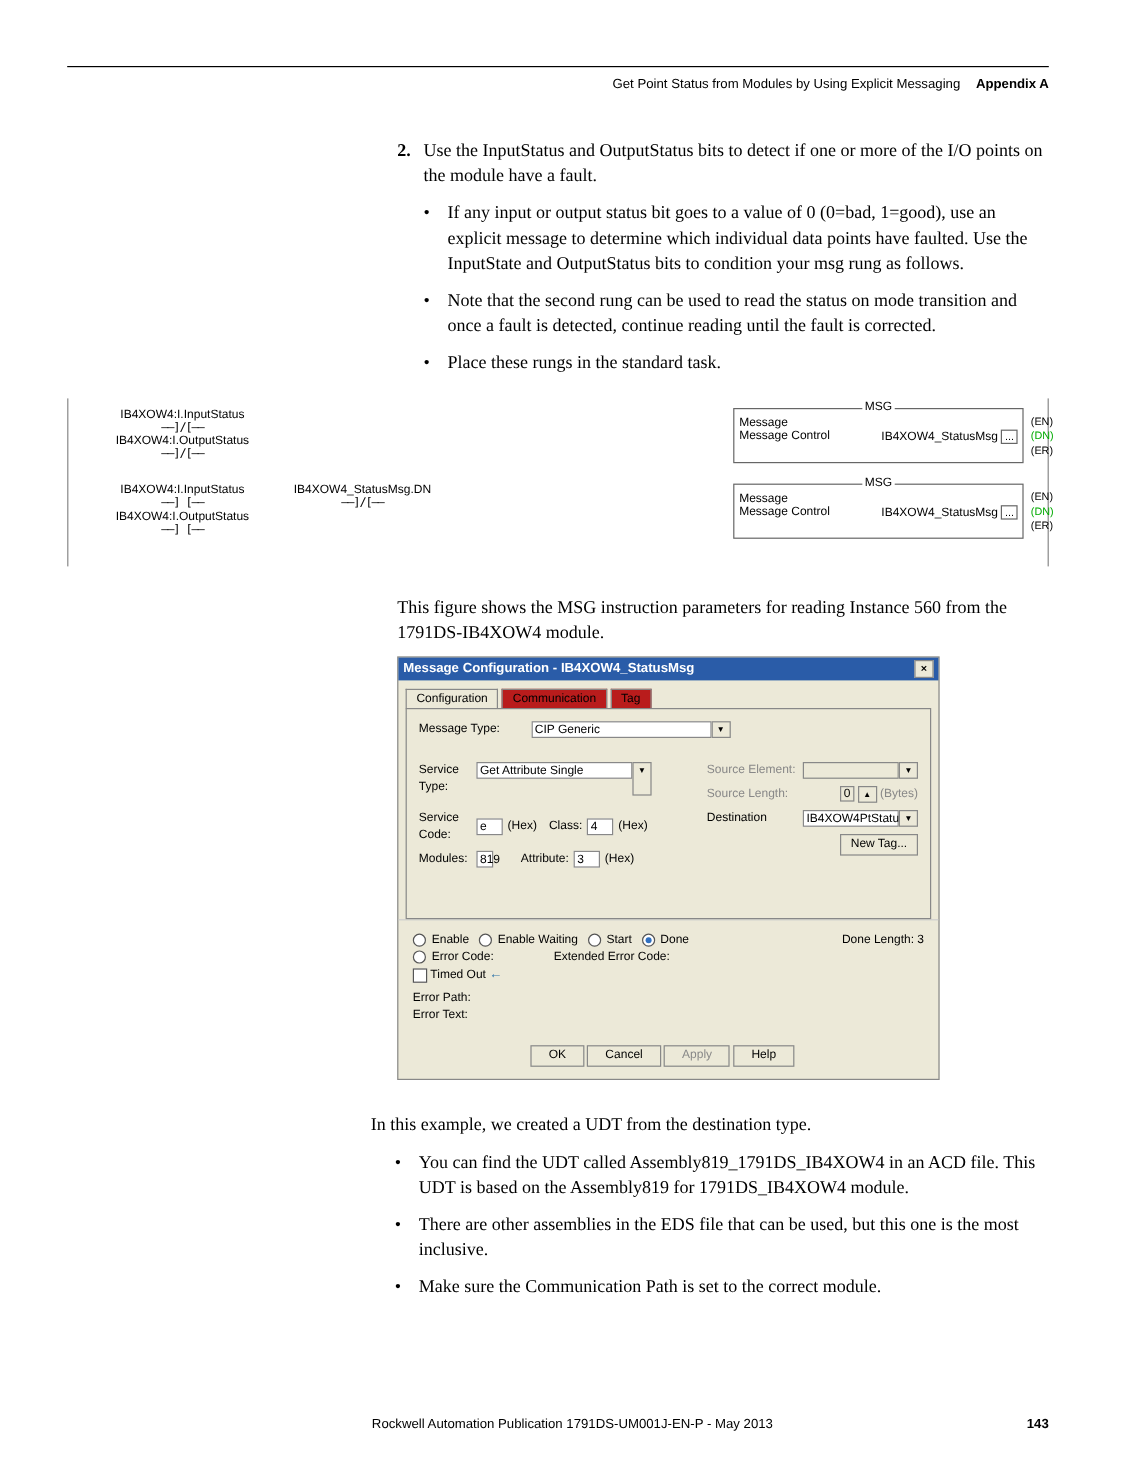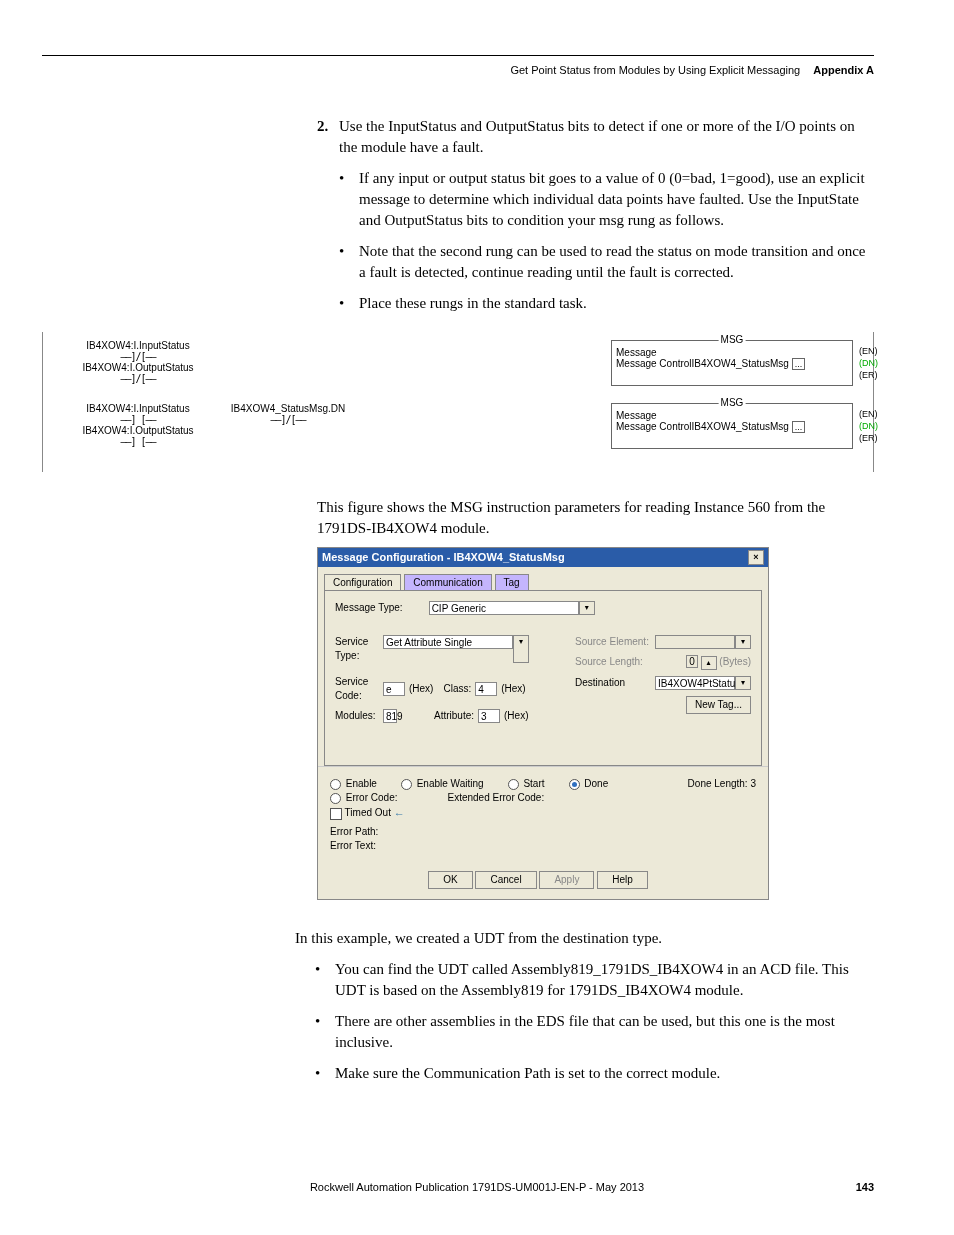--- a/index.html
+++ b/index.html
@@ -7,21 +7,21 @@
     padding: 0;
     font-family: Georgia, 'Times New Roman', serif;
     background: #fff;
     color: #000;
   }
   .page {
     width: 954px;
     height: 1235px;
     position: relative;
     box-sizing: border-box;
-    padding: 55px 80px 0 42px;
+    padding: 55px 80px 0 56px;
   }
   .header-line {
     border-top: 1px solid #000;
     margin-bottom: 8px;
   }
   .header-text {
     text-align: right;
     font-family: Arial, sans-serif;
     font-size: 11px;
     margin-bottom: 40px;
@@ -80,21 +80,21 @@
     font-size: 10px;
   }
   .msg-title {
     position: absolute;
     top: -7px;
     left: 50%;
     transform: translateX(-50%);
     background: #fff;
     padding: 0 2px;
   }
-  .msg-lines { padding: 6px 4px 0 4px; display:flex; }
+  .msg-lines { padding: 6px 4px 0 4px; display:flex; justify-content: space-between;}
   .msg-tag-box { border:1px solid #666; padding:0 2px; font-size:9px; display:inline-block;}
   .en-dn-er { position:absolute; right: -26px; top: 4px; font-size:9px; line-height:12px;}
   .en-dn-er span{display:block;}
   .dn-green { color:#0a0;}
   .figure-caption {
     margin-top: 25px;
     font-size: 15px;
     line-height: 1.4;
   }
   .dialog {
@@ -112,21 +112,21 @@
     background: #2a5ca8;
     color: #fff;
     padding: 2px 4px;
     display: flex;
     justify-content: space-between;
     font-weight: bold;
     font-size: 11px;
   }
   .closebtn { background:#ece9d8; color:#000; width:14px; text-align:center; line-height:12px; font-size:9px; border:1px solid #888;}
   .tabs-row { padding: 6px 6px 0 6px; }
-  .tab { display:inline-block; border:1px solid #888; border-bottom:none; padding: 1px 8px; background:#c4b5fd; position:relative; top:1px;}
+  .tab { display:inline-block; border:1px solid #888; border-bottom:none; padding: 1px 8px; background:#b91c1c; position:relative; top:1px;}
   .tab.active { background:#ece9d8; }
   .tab-panel { border:1px solid #888; margin:0 6px; padding:10px 10px 14px 10px; background:#ece9d8; position:relative; height:150px;}
   .lbl-disabled { color:#888; }
   .win-input { background:#fff; border:1px solid #888; padding:0 2px; font-size:10px; font-family:Tahoma,Arial; height:14px; box-sizing:border-box;}
   .win-select-arrow { background:#ece9d8; border:1px solid #888; width:14px; text-align:center; display:inline-block; font-size:8px;}
   .status-row { padding: 10px 12px; border-top:1px solid #ccc; margin-top:0;}
   .radio-dot { display:inline-block; width:9px; height:9px; border:1px solid #555; border-radius:50%; vertical-align:middle; margin-right:2px; background:#fff;}
   .radio-dot.filled::after{content:""; display:block; width:5px; height:5px; background:#3070c0; border-radius:50%; margin:2px;}
   .chk-box { display:inline-block; width:10px; height:10px; border:1px solid #555; background:#fff; vertical-align:middle;}
   .btn { display:inline-block; border:1px solid #888; padding:1px 14px; background:#ece9d8; font-size:10px;}
@@ -281,21 +281,21 @@
               <span style="width:44px;">Service Code:</span>
               <span class="win-input" style="width:22px;">e</span>
               <span>(Hex)</span>
               <span style="margin-left:6px;">Class:</span>
               <span class="win-input" style="width:22px;">4</span>
               <span>(Hex)</span>
             </div>
             <div style="display:flex; gap:4px; margin-top:6px; align-items:center;">
               <span style="width:44px;">Modules:</span>
               <span class="win-input" style="width:14px;">819</span>
-              <span style="margin-left:33px;">Attribute:</span>
+              <span style="margin-left:19px;">Attribute:</span>
               <span class="win-input" style="width:22px;">3</span>
               <span>(Hex)</span>
             </div>
           </div>
 
           <div style="flex:1;">
             <div style="display:flex; justify-content:space-between;">
               <span class="lbl-disabled">Source Element:</span>
               <span style="display:flex;">
                   <span class="win-input" style="width:80px; background:#ece9d8;"></span>
@@ -319,21 +319,21 @@
             </div>
             <div style="text-align:right; margin-top:6px;">
               <span class="btn" style="padding:1px 8px;">New Tag...</span>
             </div>
           </div>
         </div>
       </div>
 
       <div class="status-row">
         <div style="display:flex; justify-content:space-between;">
-          <div style="display:flex; gap:24px;">
+          <div style="display:flex; gap:8px;">
             <span><span class="radio-dot"></span> <span>Enable</span></span>
             <span><span class="radio-dot"></span> <span>Enable Waiting</span></span>
             <span><span class="radio-dot"></span> <span>Start</span></span>
             <span><span class="radio-dot filled"></span> <span>Done</span></span>
           </div>
           <span><span>Done Length:</span> <span>3</span></span>
         </div>
         <div style="display:flex; justify-content:space-between; flex-direction:column;">
           <div style="display:flex; gap:50px;">
             <span><span class="radio-dot"></span> <span>Error Code:</span></span>

